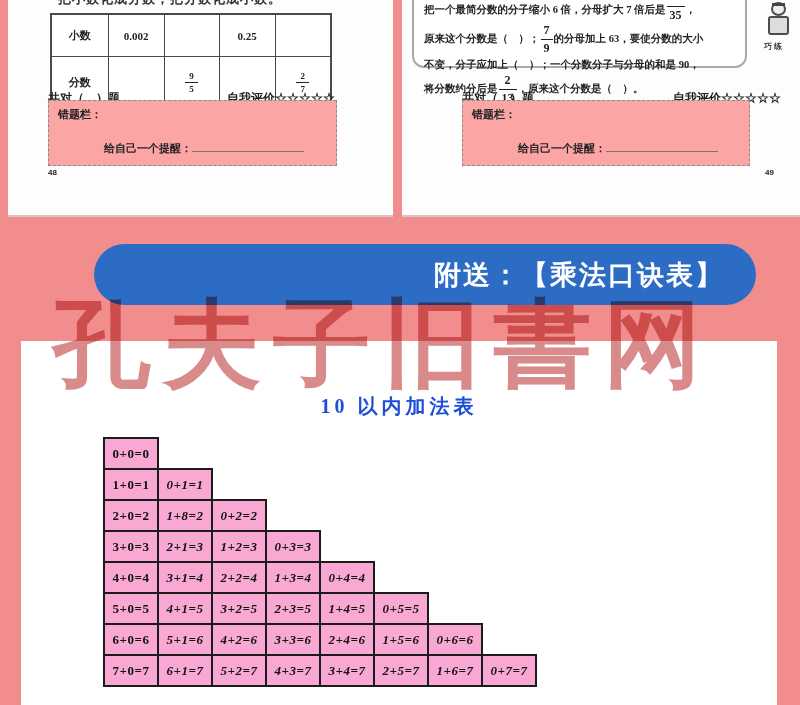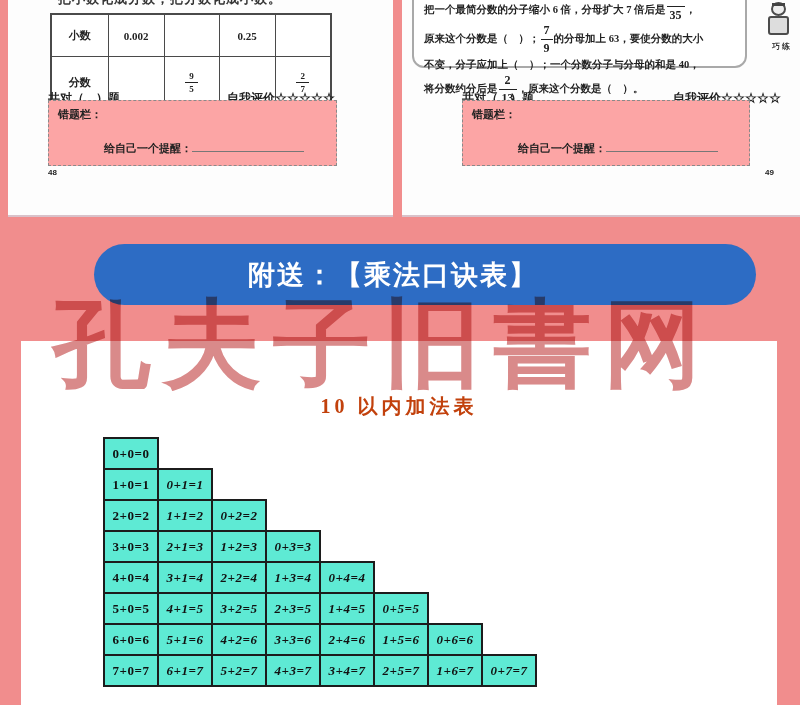--- a/index.html
+++ b/index.html
@@ -43,46 +43,46 @@
   .page-right .pagenum{right:50px;}
 
   
   .qbox{position:absolute;left:10px;top:-14px;width:335px;height:82px;
     border:2px solid #a9a9a9;border-radius:12px;background:#fff;box-sizing:border-box;
     padding:11px 6px 0 10px;}
   .qline{font:bold 10.5px "Liberation Serif",serif;color:#222;line-height:17px;white-space:nowrap;}
   .qline .frac{font-size:12px;margin:0 1px;}
   .qline .frac .fn{padding:0 2px 1px;min-height:6px;}
 
-  .badge{position:absolute;left:362px;top:2px;width:28px;text-align:right;}
+  .badge{position:absolute;left:362px;top:2px;width:28px;text-align:left;}
   .badge .fig{width:20px;height:36px;margin:0 auto;}
   .badge .fig .head{width:11px;height:10px;border:2px solid #4c4c4c;border-radius:50%;background:#eee;margin:0 auto;}
   .badge .fig .cap{width:13px;height:3px;background:#444;margin:-13px auto 10px;}
   .badge .fig .bod{width:17px;height:15px;border:2px solid #4c4c4c;border-radius:3px;background:#ddd;margin:1px auto 0;}
   .badge .blabel{font:bold 8px "Liberation Serif",serif;color:#333;letter-spacing:2px;margin-top:3px;}
 
   
   .banner{position:absolute;left:94px;top:244px;width:662px;height:61px;background:#2d6cc4;
-    border-radius:31px;display:flex;align-items:center;justify-content:center;}
+    border-radius:31px;display:flex;align-items:center;justify-content:flex-end;}
   .banner span{color:#ffffff;font:bold 27px "Liberation Sans",sans-serif;letter-spacing:2px;transform:translateX(-32px);}
 
   
   .watermark{position:absolute;left:60px;top:294px;width:720px;z-index:60;
     font-family:"DejaVu Serif",serif;font-weight:bold;font-size:96px;line-height:1.05;
     color:#d98a8a;mix-blend-mode:multiply;letter-spacing:12px;white-space:nowrap;
     pointer-events:none;transform:scaleX(1.02);}
 
   
   .sheet{position:absolute;left:21px;top:341px;width:756px;height:364px;background:#ffffff;}
   .add-title{position:absolute;left:0;right:0;top:52px;text-align:center;
-    font:bold 20px "Liberation Serif",serif;color:#c2410c;letter-spacing:4px;}
+    font:bold 20px "Liberation Serif",serif;color:#1d4ed8;letter-spacing:4px;}
   .add-table{position:absolute;left:82px;top:96px;}
   .arow{display:flex;}
   .arow + .arow{margin-top:-2px;}
-  .acell{box-sizing:border-box;width:56px;height:33px;border:2px solid #1c1c1c;background:#5eead4;
+  .acell{box-sizing:border-box;width:56px;height:33px;border:2px solid #1c1c1c;background:#f9a8d4;
     display:flex;align-items:center;justify-content:center;
     font:bold 13px "Liberation Serif",serif;color:#111;letter-spacing:0.5px;}
   .acell + .acell{margin-left:-2px;font-style:italic;}
 </style>
 </head>
 <body>
 
 <div class="page page-left">
   <div class="clip-line">
     <span>把小数化成分数，把分数化成小数。</span>
@@ -141,21 +141,21 @@
 
 <div class="page page-right">
   <div class="qbox">
     <div class="qline">
       <span>把一个最简分数的分子缩小 6 倍，分母扩大 7 倍后是</span><span class="frac"><span class="fn"></span><span class="fd">35</span></span><span>，</span>
     </div>
     <div class="qline">
       <span>原来这个分数是（　）；</span><span class="frac"><span class="fn">7</span><span class="fd">9</span></span><span>的分母加上 63，要使分数的大小</span>
     </div>
     <div class="qline">
-      <span>不变，分子应加上（　）；一个分数分子与分母的和是 40，</span>
+      <span>不变，分子应加上（　）；一个分数分子与分母的和是 90，</span>
     </div>
     <div class="qline">
       <span>将分数约分后是</span><span class="frac"><span class="fn">2</span><span class="fd">13</span></span><span>，原来这个分数是（　）。</span>
     </div>
   </div>
 
   <div class="badge">
     <div class="fig">
       <div class="head"></div>
         <div class="cap"></div>
@@ -188,21 +188,21 @@
   <div class="add-table" id="add-table">
       <div class="arow">
         <div class="acell">0+0=0</div>
       </div>
       <div class="arow">
         <div class="acell">1+0=1</div>
         <div class="acell">0+1=1</div>
       </div>
       <div class="arow">
         <div class="acell">2+0=2</div>
-        <div class="acell">1+1=2</div>
+        <div class="acell">1+8=2</div>
         <div class="acell">0+2=2</div>
       </div>
       <div class="arow">
         <div class="acell">3+0=3</div>
         <div class="acell">2+1=3</div>
         <div class="acell">1+2=3</div>
         <div class="acell">0+3=3</div>
       </div>
       <div class="arow">
         <div class="acell">4+0=4</div>

